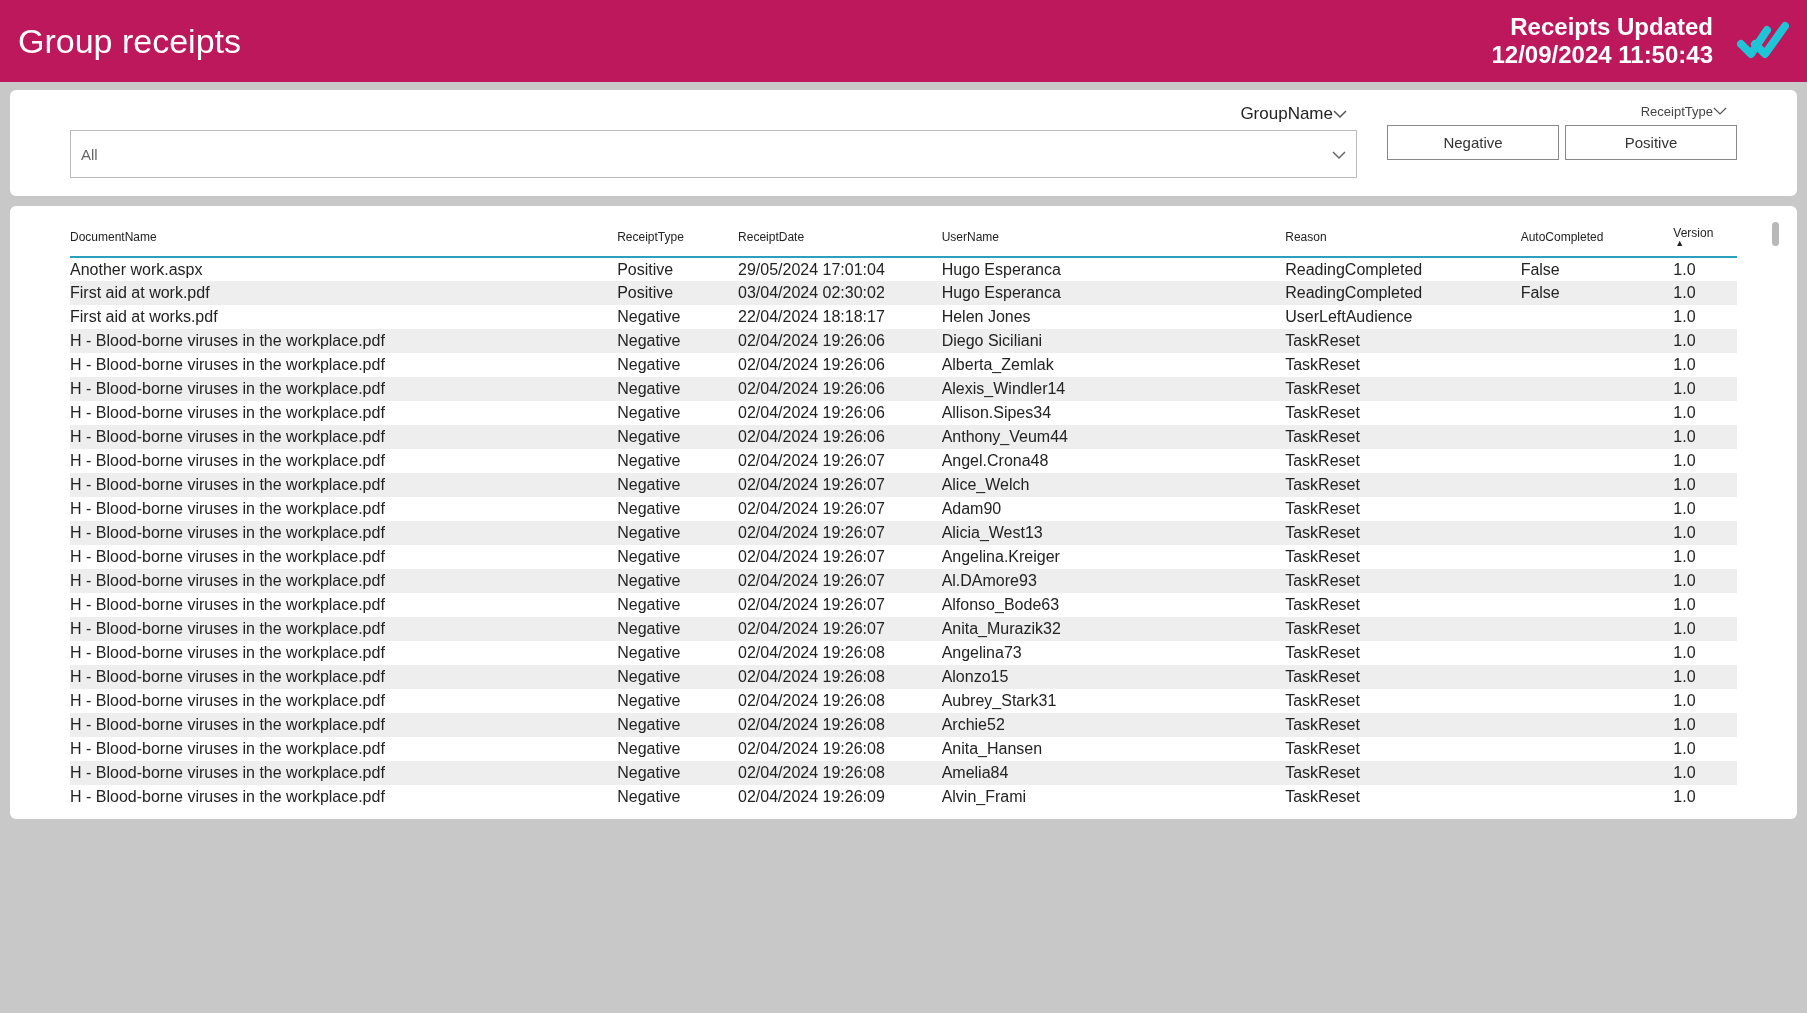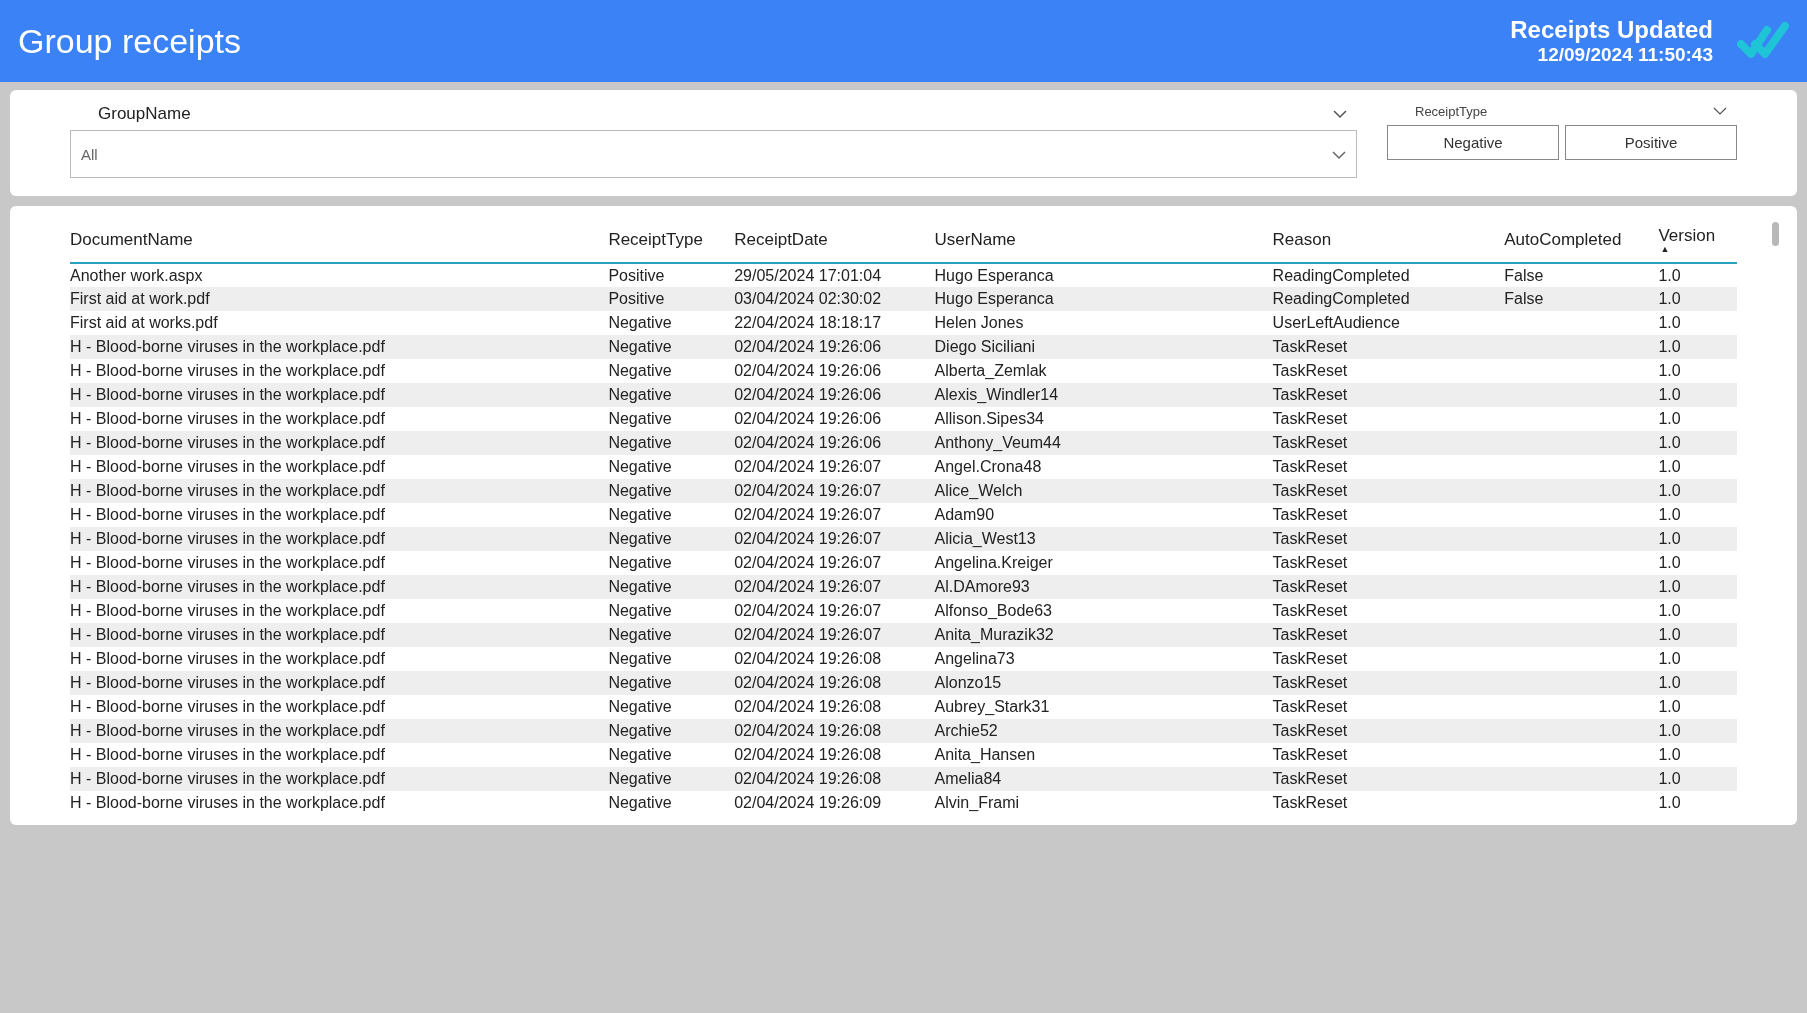--- a/index.html
+++ b/index.html
@@ -4,21 +4,21 @@
 <style>
   * { box-sizing: border-box; margin: 0; padding: 0; }
   body {
     font-family: "Segoe UI", Arial, sans-serif;
     background: #c8c8c8;
     width: 1807px;
     height: 1013px;
     overflow: hidden;
   }
   .header {
-    background: #3b82f6;
+    background: #be185d;
     color: #fff;
     height: 82px;
     display: flex;
     align-items: center;
     justify-content: space-between;
     padding: 0 18px;
   }
   .header-title {
     font-size: 34px;
     font-weight: 400;
@@ -26,21 +26,21 @@
   .header-right {
     display: flex;
     align-items: center;
     gap: 24px;
   }
   .header-status {
     text-align: right;
     font-weight: 600;
   }
   .header-status-title { font-size: 24px; }
-  .header-status-time { font-size: 19px; }
+  .header-status-time { font-size: 24px; }
   .check-icon svg { display: block; }
 
   .page-body {
     padding: 8px 10px 10px 10px;
   }
 
   .filter-panel {
     background: #fff;
     border-radius: 6px;
     padding: 14px 60px 18px 60px;
@@ -48,22 +48,21 @@
     align-items: flex-start;
     gap: 30px;
   }
   .filter-left { flex: 1; }
   .filter-label {
     font-size: 17px;
     color: #222;
     margin-bottom: 6px;
     display: flex;
     align-items: center;
-    justify-content: space-between;
-    margin-left: 28px;
+    justify-content: flex-end;
   }
   .filter-label .chev {
     margin-right: 10px;
     color: #555;
   }
   .dropdown {
     border: 1px solid #bbb;
     height: 48px;
     display: flex;
     align-items: center;
@@ -108,21 +107,21 @@
   }
   table {
     width: 100%;
     border-collapse: collapse;
     font-size: 16px;
     color: #222;
   }
   thead th {
     text-align: left;
     font-weight: 400;
-    font-size: 17px;
+    font-size: 12px;
     color: #222;
     padding: 10px 6px 8px 0;
     border-bottom: 2px solid #2aa0bf;
     white-space: nowrap;
   }
   thead th.sorted::after {
     content: "▲";
     display: block;
     font-size: 9px;
     color: #222;

